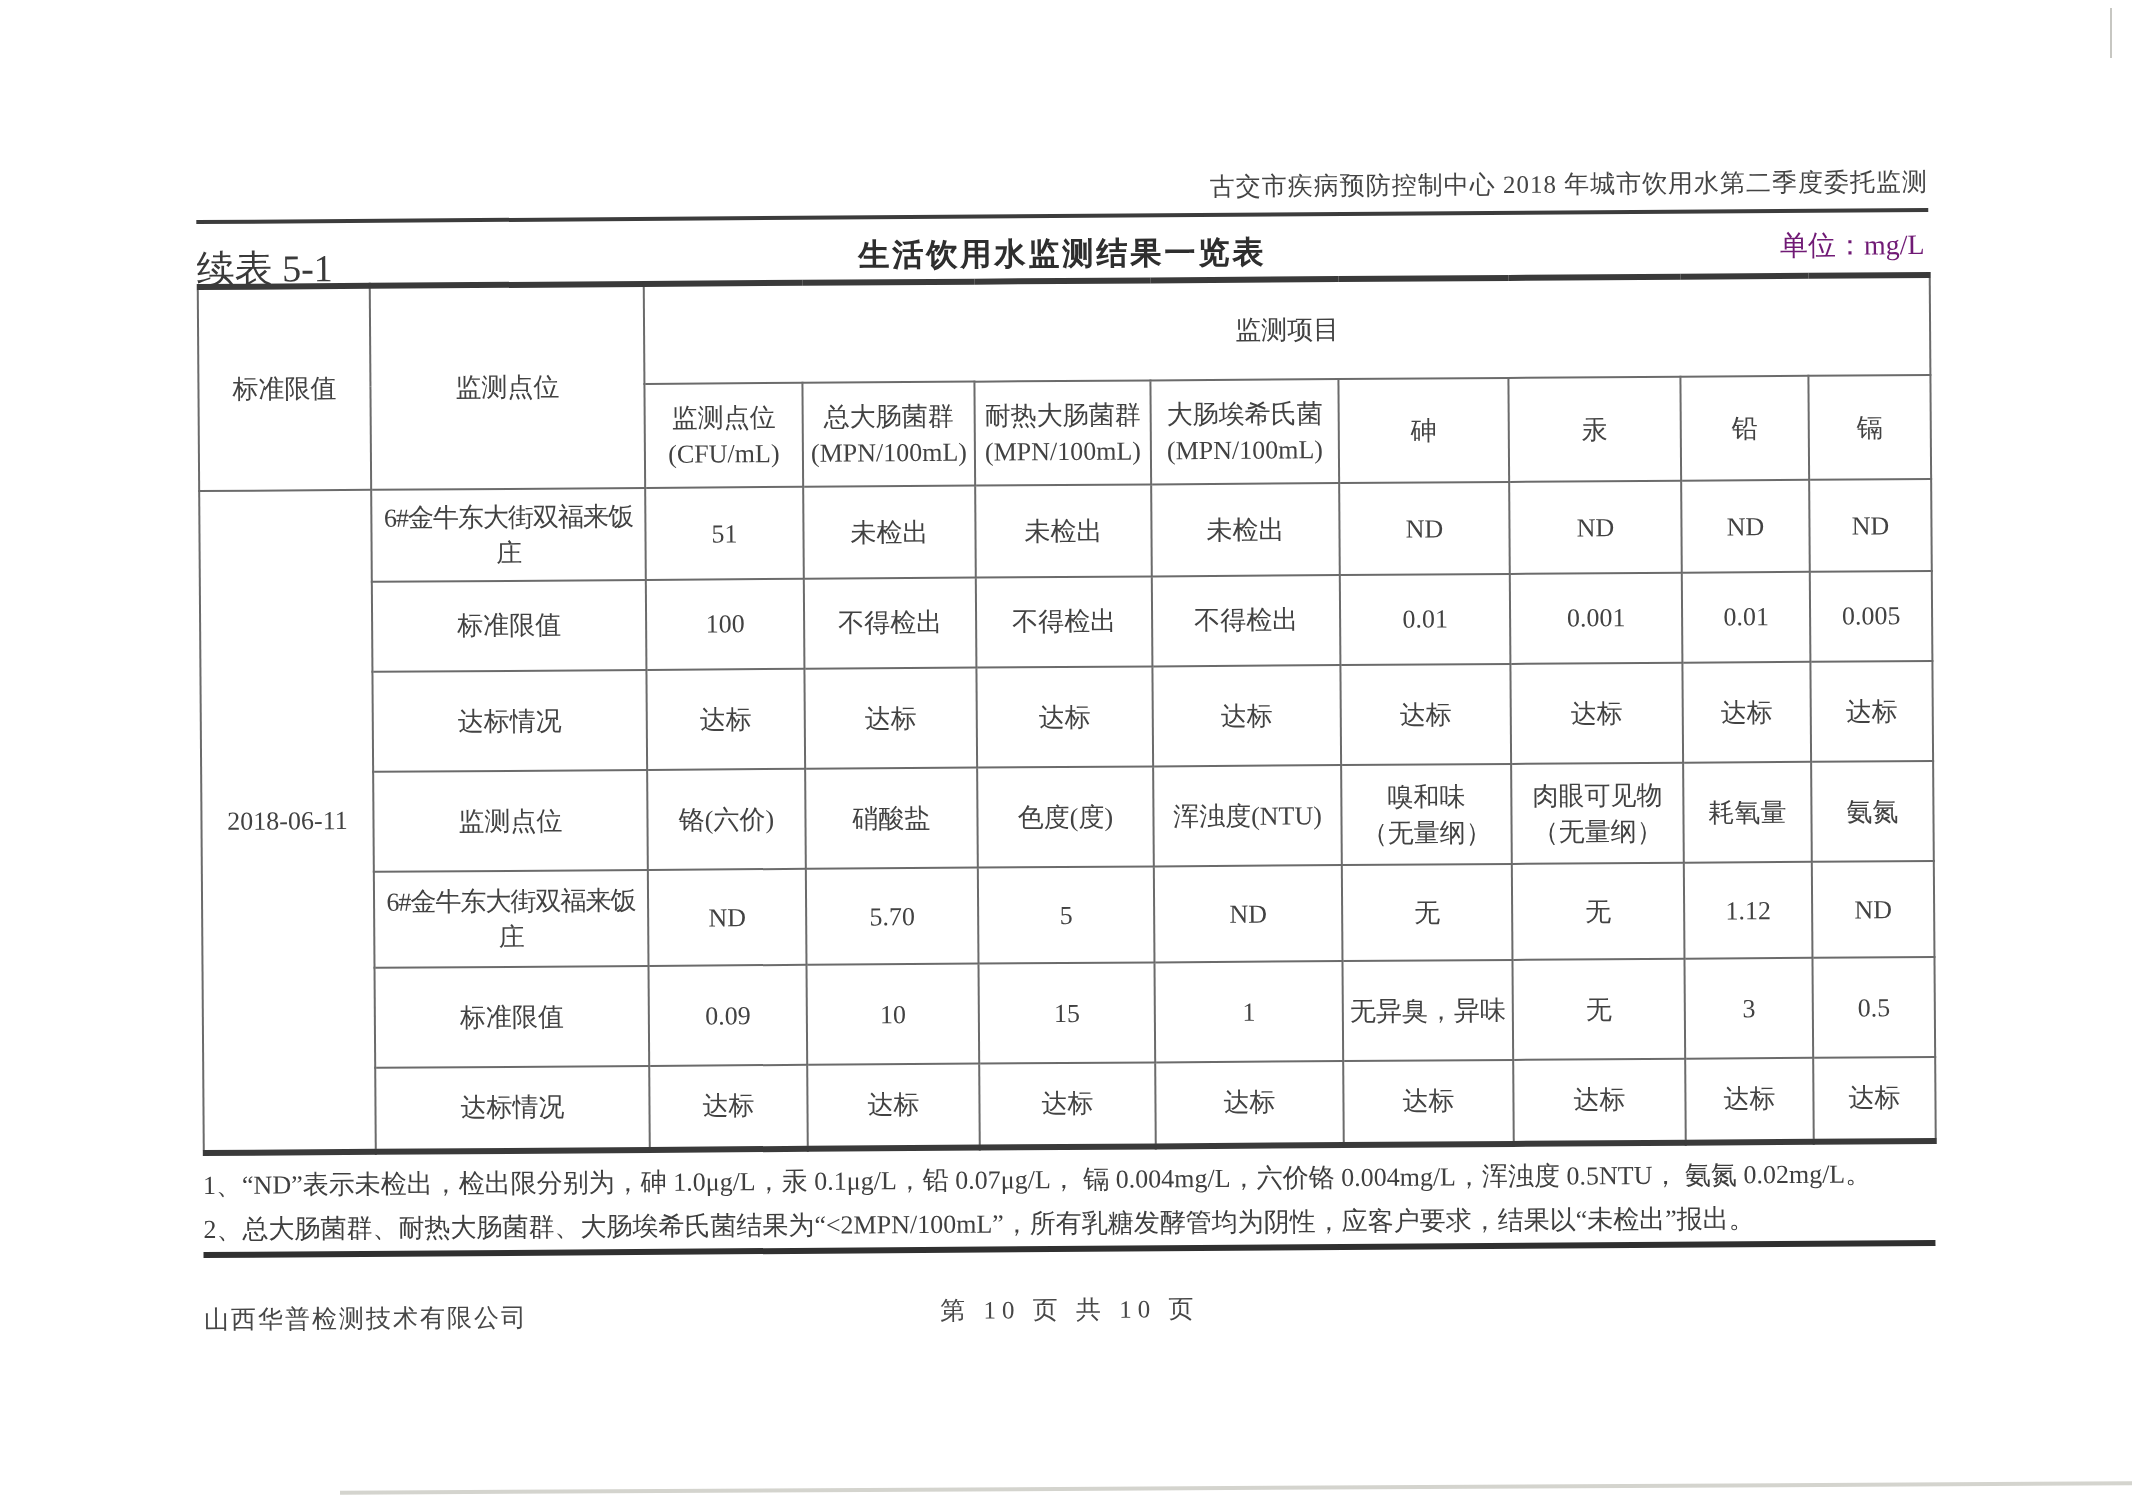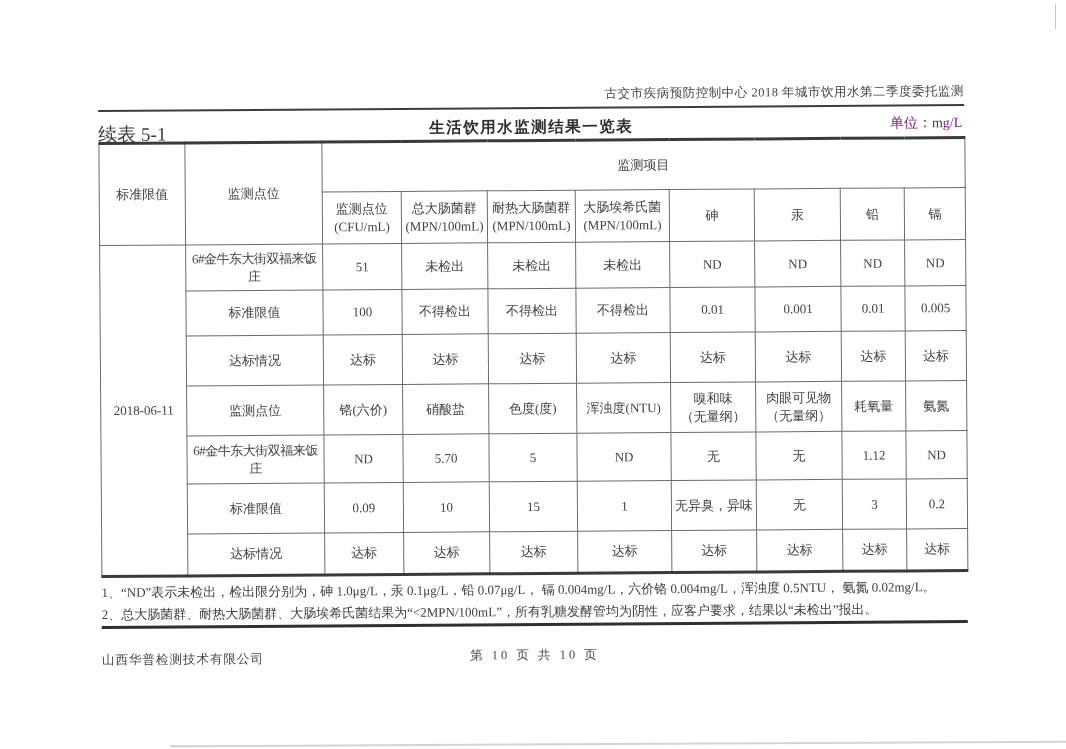--- a/index.html
+++ b/index.html
@@ -137,21 +137,21 @@
     </tr>
     <tr style="height:50px">
       <td>标准限值</td>
       <td>0.09</td>
       <td>10</td>
       <td>15</td>
       <td>1</td>
       <td class="small-item">无异臭，异味</td>
       <td>无</td>
       <td>3</td>
-      <td>0.2</td>
+      <td>0.5</td>
     </tr>
     <tr style="height:42px">
       <td>达标情况</td>
       <td>达标</td>
       <td>达标</td>
       <td>达标</td>
       <td>达标</td>
       <td>达标</td>
       <td>达标</td>
       <td>达标</td>

